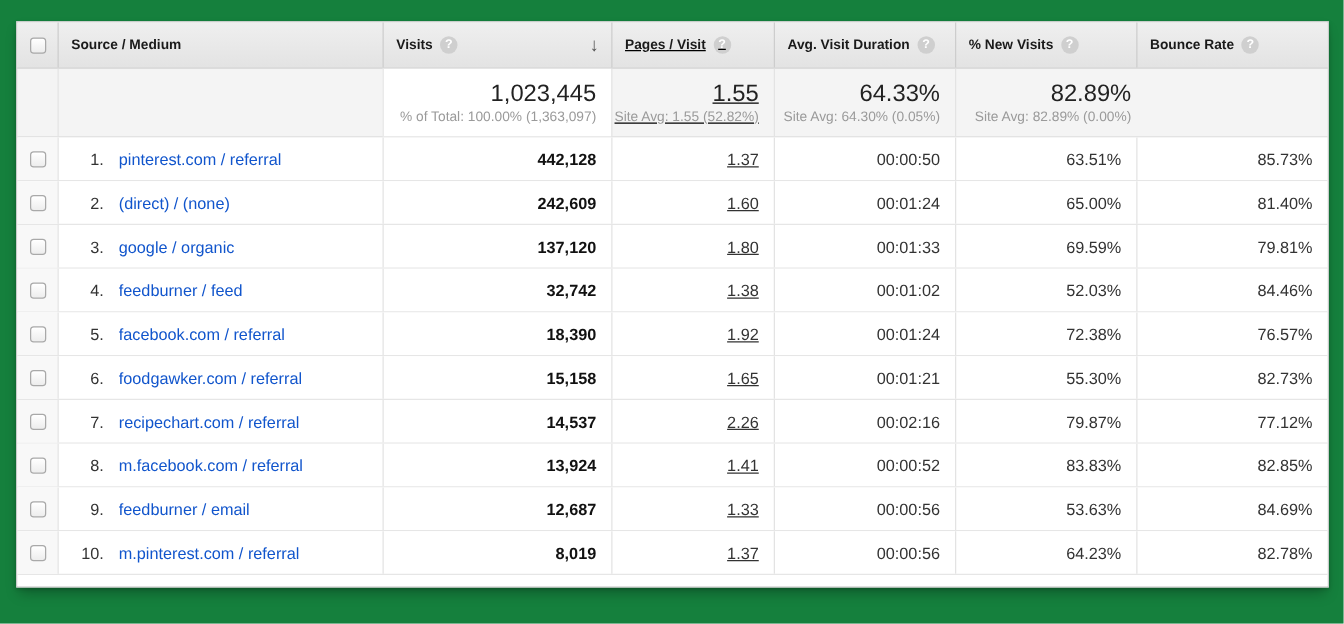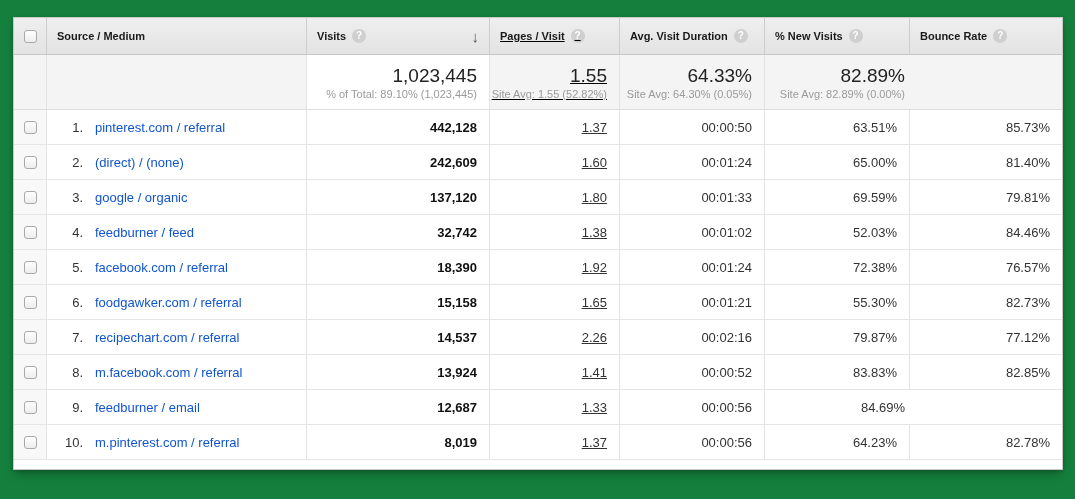--- a/index.html
+++ b/index.html
@@ -108,21 +108,21 @@
         <span class="hlabel">Bounce Rate</span>
         <span class="help">?</span>
       </div>
     </div>
 
     <div class="row summary">
       <div class="cell c-check"></div>
       <div class="cell c-source"></div>
       <div class="cell c-visits">
         <span class="big-val">1,023,445</span>
-        <span class="sub-val">% of Total: 89.10% (1,023,445)</span>
+        <span class="sub-val">% of Total: 100.00% (1,363,097)</span>
       </div>
       <div class="cell c-pages">
         <span class="big-val">1.55</span>
         <span class="sub-val">Site Avg: 1.55 (52.82%)</span>
       </div>
       <div class="cell c-new">
         <span class="big-val">64.33%</span>
         <span class="sub-val">Site Avg: 64.30% (0.05%)</span>
       </div>
       <div class="cell c-bounce">
@@ -255,20 +255,21 @@
       <div class="cell c-check">
           <span class="checkbox"></span>
         </div>
       <div class="cell c-source">
         <span class="rank">9.</span>
         <a class="link">feedburner / email</a>
       </div>
       <div class="cell c-visits num bold">12,687</div>
       <div class="cell c-pages num">1.33</div>
       <div class="cell c-duration num">00:00:56</div>
+      <div class="cell c-new num">53.63%</div>
       <div class="cell c-bounce num">84.69%</div>
     </div>
 
     <div class="row data">
       <div class="cell c-check">
           <span class="checkbox"></span>
         </div>
       <div class="cell c-source">
         <span class="rank">10.</span>
         <a class="link">m.pinterest.com / referral</a>

